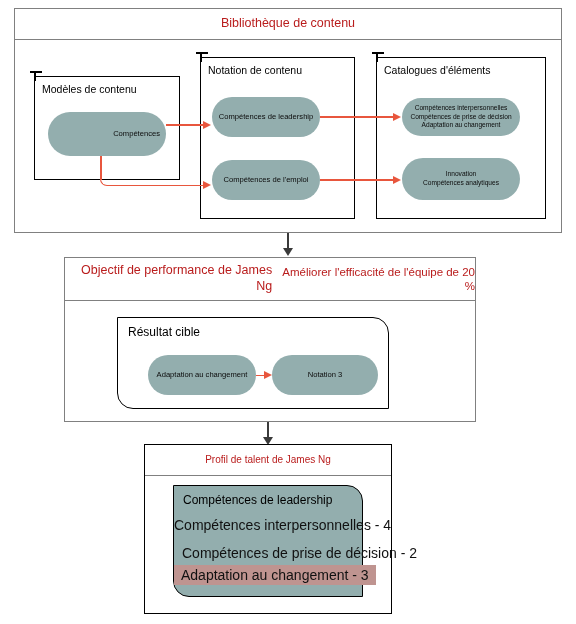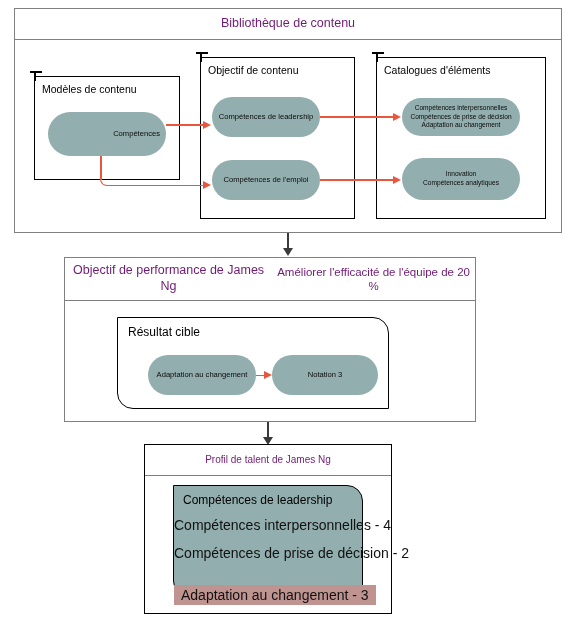--- a/index.html
+++ b/index.html
@@ -21,24 +21,24 @@
   
   .outer-box {
     border: 1px solid #808080;
     background: #ffffff;
   }
   .outer-title {
     border-bottom: 1px solid #808080;
     display: flex;
     align-items: center;
     justify-content: center;
-    text-align: center;
+    text-align: right;
     line-height: 1.25;
     font-size: 12.5px;
-    color: #701a75;
+    color: #b91c1c;
   }
 
   
   .panel {
     border: 1.6px solid #000000;
     background: transparent;
   }
   .panel-tick {
     background: #000000;
   }
@@ -130,21 +130,21 @@
 <div class="abs panel" style="left:34px; top:76px; width:146px; height:104px;">
   <div class="panel-title abs" style="left:7px; top:6px;">Modèles de contenu</div>
 </div>
 <div class="abs node" style="left:48px; top:112px; width:118px; height:44px;justify-content:flex-end;">
   <span>Compétences</span>
 </div>
 
 <div class="abs panel-tick" style="left:196px; top:52px; width:12px; height:1.6px;"></div>
 <div class="abs panel-tick" style="left:200px; top:52px; width:1.6px; height:10px;"></div>
 <div class="abs panel" style="left:200px; top:57px; width:155px; height:162px;">
-  <div class="panel-title abs" style="left:7px; top:6px;">Objectif de contenu</div>
+  <div class="panel-title abs" style="left:7px; top:6px;">Notation de contenu</div>
 </div>
 <div class="abs node" style="left:212px; top:97px; width:108px; height:40px;">
   <span>Compétences de leadership</span>
 </div>
 <div class="abs node" style="left:212px; top:160px; width:108px; height:40px;">
   <span>Compétences de l'emploi</span>
 </div>
 
 <div class="abs panel-tick" style="left:372px; top:52px; width:12px; height:1.6px;"></div>
 <div class="abs panel-tick" style="left:376px; top:52px; width:1.6px; height:10px;"></div>
@@ -203,18 +203,18 @@
 <div class="abs outer-box" style="left:144px; top:444px; width:248px; height:170px; border-color:#000000; border-width:1.4px;">
   <div class="outer-title" style="height:30px; border-bottom-color:#808080; font-size:10px;">
     <span>Profil de talent de James Ng</span>
   </div>
 </div>
 
 <div class="abs round-group filled" style="left:173px; top:485px; width:190px; height:112px;">
   <div class="group-heading abs" style="left:9px; top:7px;">Compétences de leadership</div>
   <div class="tp-rows-wrap abs" style="left:0; top:31px; width:190px;">
     <div class="tp-row" style="margin-bottom:12px;">Compétences interpersonnelles - 4</div>
-    <div class="tp-row" style="margin-bottom:24px;">Compétences de prise de décision - 2</div>
+    <div class="tp-row" style="margin-bottom:4px;padding-left:8px;">Compétences de prise de décision - 2</div>
     <div>
       <span class="tp-row hl">Adaptation au changement - 3</span>
     </div>
   </div>
 </div>
 
 </body></html>

